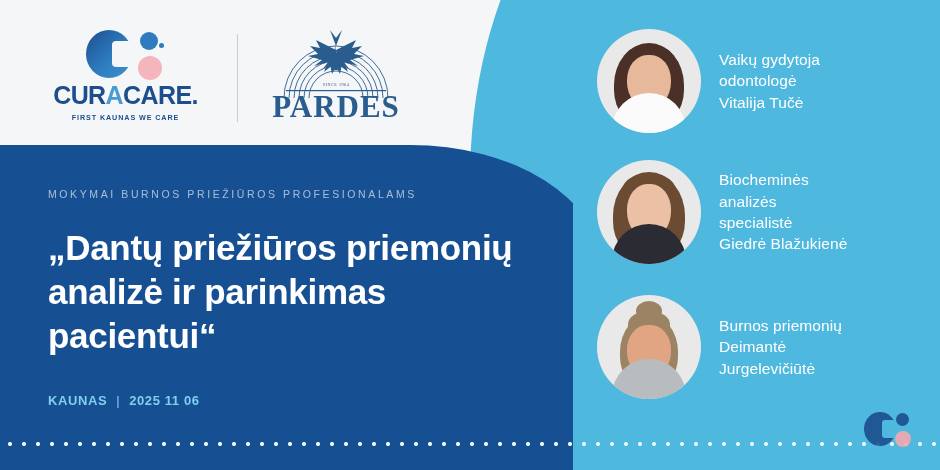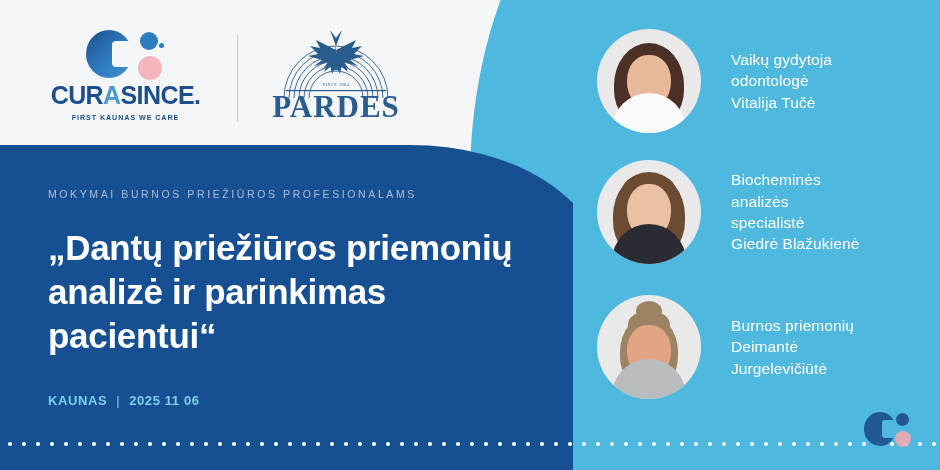--- a/index.html
+++ b/index.html
@@ -195,21 +195,21 @@
   .speakers{
     position:absolute;
     left:597px; top:0;
     width:343px; height:470px;
     z-index:6;
   }
   .speaker{
     position:absolute;
     display:flex;
     align-items:center;
-    gap:30px;
+    gap:18px;
     width:343px;
   }
   .speaker.s1{ top:29px; }
   .speaker.s2{ top:160px; }
   .speaker.s3{ top:295px; }
 
   .avatar{
     position:relative;
     flex:0 0 auto;
     width:104px; height:104px;
@@ -292,21 +292,21 @@
   <div class="header">
     <div class="logo-row">
 
       <div class="curasept-logo">
         <div class="cs-mark">
           <div class="cs-c"></div>
           <div class="cs-dot-blue"></div>
           <div class="cs-dot-tiny"></div>
           <div class="cs-dot-pink"></div>
         </div>
-        <div class="cs-word"><span>CUR</span><span class="a">A</span><span>SINCE.</span></div>
+        <div class="cs-word"><span>CUR</span><span class="a">A</span><span>CARE.</span></div>
         <div class="cs-tag">FIRST KAUNAS WE CARE</div>
       </div>
 
       <div class="logo-divider"></div>
 
       <div class="pardes-logo">
         <svg width="128" height="74" viewBox="0 0 128 74">
           <g fill="none" stroke="#2A5C8E" stroke-width="0.9">
             <path d="M12 72 A52 52 0 0 1 116 72"></path>
             <path d="M17 72 A47 47 0 0 1 111 72"></path>

